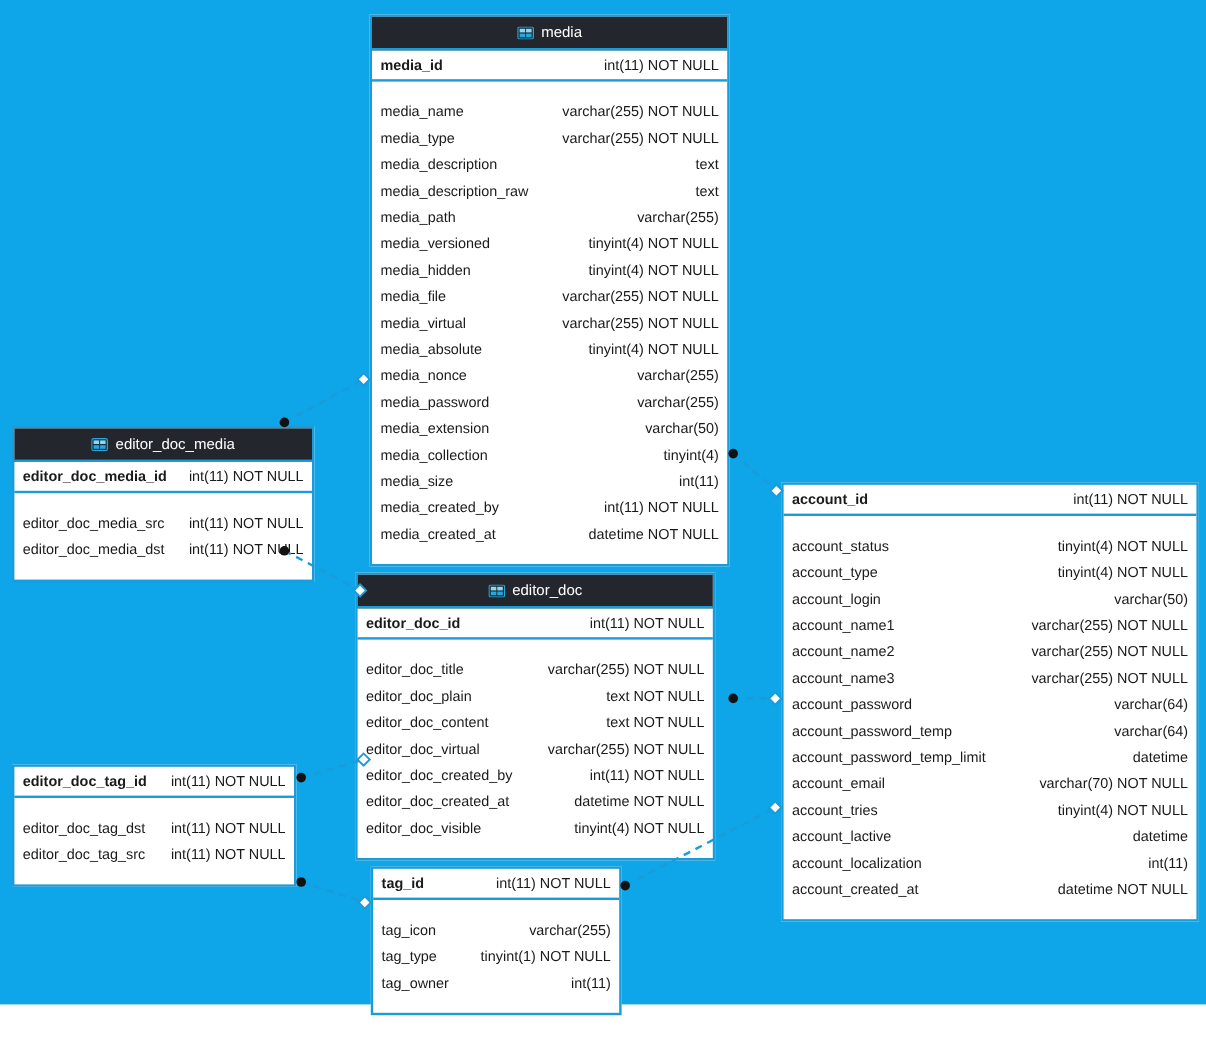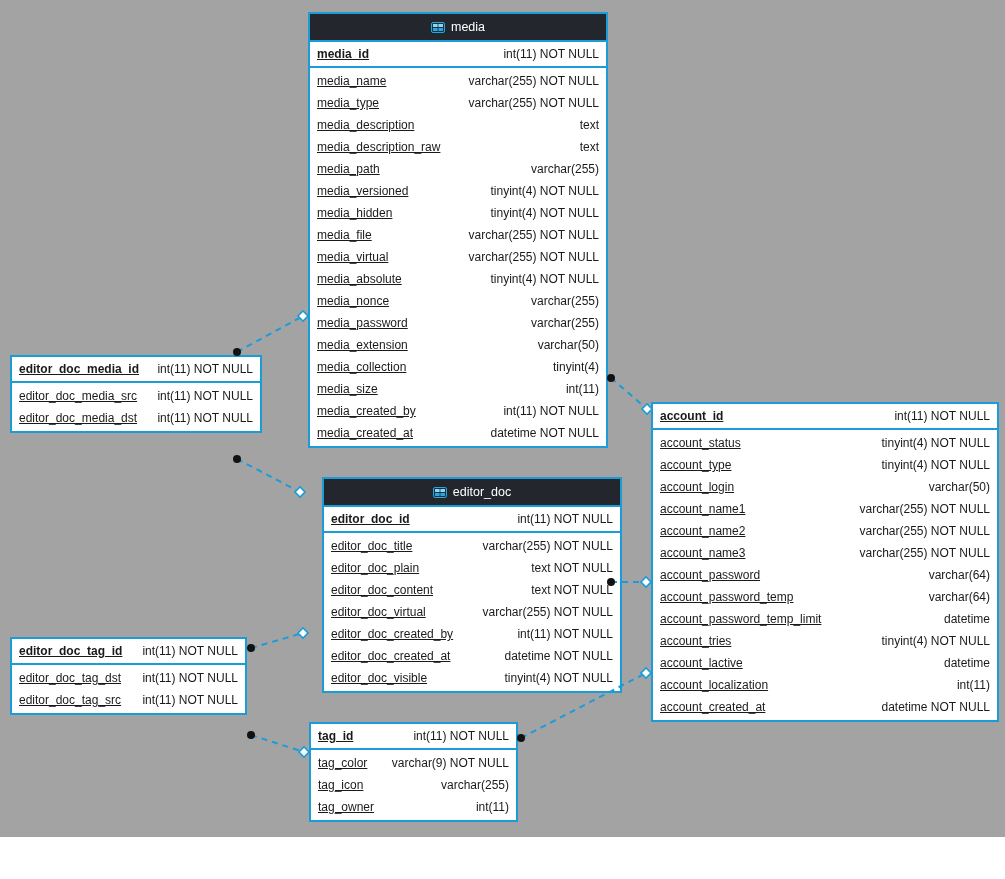--- a/index.html
+++ b/index.html
@@ -1,32 +1,32 @@
 <!DOCTYPE html>
 <html><head>
 <meta charset="utf-8">
 <style>
   html,body{margin:0;padding:0;background:#ffffff;}
   body{width:1005px;height:879px;position:relative;overflow:hidden;
        font-family:"Liberation Sans","DejaVu Sans",sans-serif;}
-  .canvas{position:absolute;left:0;top:0;width:1005px;height:837px;background:#a3a3a3;}
+  .canvas{position:absolute;left:0;top:0;width:1005px;height:837px;background:#0ea5e9;}
 
   .db-table{position:absolute;background:#ffffff;border:2px solid #1a9cd8;
             color:#1a1a1a;font-size:12px;box-sizing:border-box;}
   .thead{background:#23272d;color:#ffffff;height:26px;display:flex;align-items:center;
          justify-content:center;gap:6px;border-bottom:2px solid #1a9cd8;
          font-size:12.5px;white-space:nowrap;cursor:default;}
   .tbl-icon{flex:0 0 auto;display:block;}
   .pk-row{display:flex;justify-content:space-between;gap:10px;align-items:center;
           height:24px;padding:0 7px;border-bottom:2px solid #1a9cd8;white-space:nowrap;}
   .pk-row .cname{font-weight:bold;}
-  .tbody{padding:2px 0;}
+  .tbody{padding:14px 0;}
   .drow{display:flex;justify-content:space-between;gap:10px;align-items:center;
         height:22px;padding:0 7px;white-space:nowrap;}
-  .cname{text-align:right;text-decoration:underline;}
+  .cname{text-align:right;}
   .ctype{text-align:right;}
 
   #rel-layer{position:absolute;left:0;top:0;width:1005px;height:879px;
              pointer-events:none;z-index:5;}
   .rel-line{stroke:#1a9cd8;stroke-width:2;stroke-dasharray:6 5;fill:none;}
   .rel-dot{fill:#121212;stroke:none;}
   .rel-diamond{fill:#ffffff;stroke:#1a9cd8;stroke-width:1.6;}
 </style>
 </head>
 <body>
@@ -112,36 +112,46 @@
           <span class="cname">media_created_by</span>
           <span class="ctype">int(11) NOT NULL</span>
         </div>
         <div class="drow">
           <span class="cname">media_created_at</span>
           <span class="ctype">datetime NOT NULL</span>
         </div>
       </div>
   </div>
     <div class="db-table" style="left: 10px; top: 355px; width: 252px;">
+    <div class="thead">
+      <svg class="tbl-icon" width="14" height="11" viewBox="0 0 14 11">
+        <rect x="0.5" y="0.5" width="13" height="10" rx="1.5" fill="#17323f" stroke="#2aa6dc"></rect>
+        <rect x="2" y="2" width="4.6" height="3" fill="#8fd6f3"></rect>
+        <rect x="7.4" y="2" width="4.6" height="3" fill="#8fd6f3"></rect>
+        <rect x="2" y="6" width="4.6" height="3" fill="#2aa6dc"></rect>
+        <rect x="7.4" y="6" width="4.6" height="3" fill="#2aa6dc"></rect>
+      </svg>
+      <span class="title">editor_doc_media</span>
+    </div>
     <div class="pk-row">
       <span class="cname">editor_doc_media_id</span>
       <span class="ctype">int(11) NOT NULL</span>
     </div>
     <div class="tbody">
         <div class="drow">
           <span class="cname">editor_doc_media_src</span>
           <span class="ctype">int(11) NOT NULL</span>
         </div>
         <div class="drow">
           <span class="cname">editor_doc_media_dst</span>
           <span class="ctype">int(11) NOT NULL</span>
         </div>
       </div>
   </div>
-    <div class="db-table" style="left: 322px; top: 477px; width: 300px;">
+    <div class="db-table" style="left: 296px; top: 477px; width: 300px;">
     <div class="thead">
       <svg class="tbl-icon" width="14" height="11" viewBox="0 0 14 11">
         <rect x="0.5" y="0.5" width="13" height="10" rx="1.5" fill="#17323f" stroke="#2aa6dc"></rect>
         <rect x="2" y="2" width="4.6" height="3" fill="#8fd6f3"></rect>
         <rect x="7.4" y="2" width="4.6" height="3" fill="#8fd6f3"></rect>
         <rect x="2" y="6" width="4.6" height="3" fill="#2aa6dc"></rect>
         <rect x="7.4" y="6" width="4.6" height="3" fill="#2aa6dc"></rect>
       </svg>
       <span class="title">editor_doc</span>
     </div>
@@ -196,28 +206,28 @@
         </div>
       </div>
   </div>
     <div class="db-table" style="left: 309px; top: 722px; width: 209px;">
     <div class="pk-row">
       <span class="cname">tag_id</span>
       <span class="ctype">int(11) NOT NULL</span>
     </div>
     <div class="tbody">
         <div class="drow">
-          <span class="cname">tag_color</span>
-          <span class="ctype">varchar(9) NOT NULL</span>
-        </div>
-        <div class="drow">
           <span class="cname">tag_icon</span>
           <span class="ctype">varchar(255)</span>
         </div>
         <div class="drow">
+          <span class="cname">tag_type</span>
+          <span class="ctype">tinyint(1) NOT NULL</span>
+        </div>
+        <div class="drow">
           <span class="cname">tag_owner</span>
           <span class="ctype">int(11)</span>
         </div>
       </div>
   </div>
     <div class="db-table" style="left: 651px; top: 402px; width: 348px;">
     <div class="pk-row">
       <span class="cname">account_id</span>
       <span class="ctype">int(11) NOT NULL</span>
     </div>
@@ -250,20 +260,24 @@
           <span class="cname">account_password</span>
           <span class="ctype">varchar(64)</span>
         </div>
         <div class="drow">
           <span class="cname">account_password_temp</span>
           <span class="ctype">varchar(64)</span>
         </div>
         <div class="drow">
           <span class="cname">account_password_temp_limit</span>
           <span class="ctype">datetime</span>
+        </div>
+        <div class="drow">
+          <span class="cname">account_email</span>
+          <span class="ctype">varchar(70) NOT NULL</span>
         </div>
         <div class="drow">
           <span class="cname">account_tries</span>
           <span class="ctype">tinyint(4) NOT NULL</span>
         </div>
         <div class="drow">
           <span class="cname">account_lactive</span>
           <span class="ctype">datetime</span>
         </div>
         <div class="drow">

